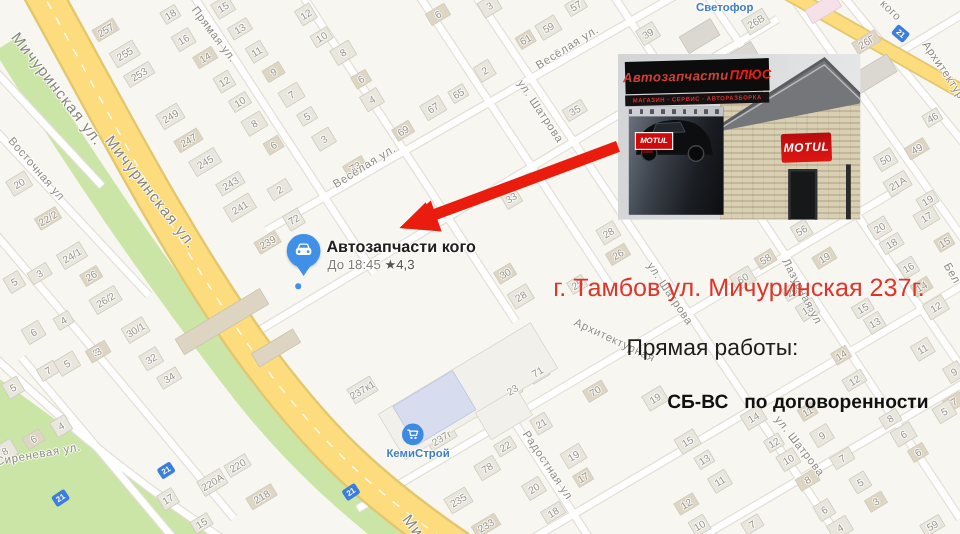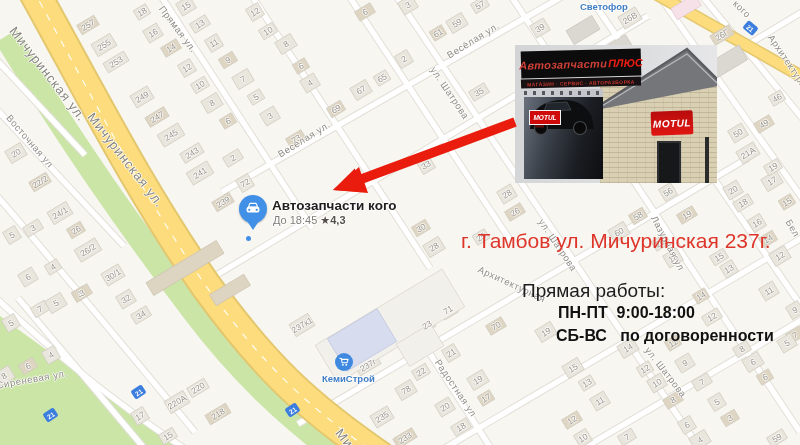--- a/index.html
+++ b/index.html
@@ -19,21 +19,21 @@
   
   #marker-circle{position:absolute;left:239px;top:195px;width:28px;height:28px;border-radius:50%;
     background:#4190e8;z-index:6;display:flex;align-items:center;justify-content:center;box-shadow:0 1px 2px rgba(0,0,0,.25);}
   #marker-tail{position:absolute;left:247px;top:221px;width:0;height:0;z-index:6;
     border-left:6px solid transparent;border-right:6px solid transparent;border-top:9px solid #4190e8;}
   #marker-dot{position:absolute;left:246px;top:236px;width:5px;height:5px;border-radius:50%;background:#4190e8;z-index:6;}
   #marker-title{position:absolute;left:272px;top:198px;z-index:6;font-size:13.5px;font-weight:bold;color:#21201e;white-space:nowrap;
     text-shadow:-1px 0 0 #fff,1px 0 0 #fff,0 -1px 0 #fff,0 1px 0 #fff;}
   #marker-sub{position:absolute;left:273px;top:214px;z-index:6;font-size:11px;color:#807d78;white-space:pre;
     text-shadow:-1px 0 0 #fff,1px 0 0 #fff,0 -1px 0 #fff,0 1px 0 #fff;}
-  #marker-sub .rating{color:#54514d;font-weight:700;text-align:center;}
+  #marker-sub .rating{color:#54514d;font-weight:400;text-align:center;}
   
   #photo{position:absolute;left:515px;top:45px;width:202px;height:138px;z-index:8;overflow:hidden;
     background:linear-gradient(100deg,#d3d4d6 0%,#dcdddf 55%,#e9e9eb 100%);}
   #photo .wall{position:absolute;left:85px;top:36px;width:117px;height:102px;
     background:repeating-linear-gradient(0deg,rgba(90,70,40,.18) 0 1px,transparent 1px 5px),
                repeating-linear-gradient(90deg,rgba(90,70,40,.08) 0 1px,transparent 1px 9px),#d9d0b4;}
   #photo svg{position:absolute;left:0;top:0;}
   #shop-sign{position:absolute;left:6px;top:5px;width:120px;height:27px;background:#0c0c0c;
     transform:rotate(-1.5deg);display:flex;align-items:center;justify-content:center;white-space:nowrap;z-index:3;}
   #shop-sign .w1{font-style:italic;font-weight:900;font-size:11px;color:#cf4038;letter-spacing:.3px;}
@@ -488,15 +488,14 @@
   </div>
 
   <svg id="arrow-svg" width="800" height="445">
     <line x1="515" y1="122" x2="359" y2="180" stroke="#ea1c0d" stroke-width="9.5"></line>
     <polygon points="333,190 354.8,168.5 363.6,191.9" fill="#ea1c0d"></polygon>
     <polygon points="333,190 359,167 368,193" fill="#ea1c0d"></polygon>
   </svg>
 
   <div id="address">г. Тамбов ул. Мичуринская 237г.</div>
   <div id="hours-title">Прямая работы:</div>
-  <div id="hours-line1">ПН-ПТ  9:00-18:00</div>
   <div id="hours-line2">СБ-ВС   по договоренности</div>
 </div>
 
 </body></html>

